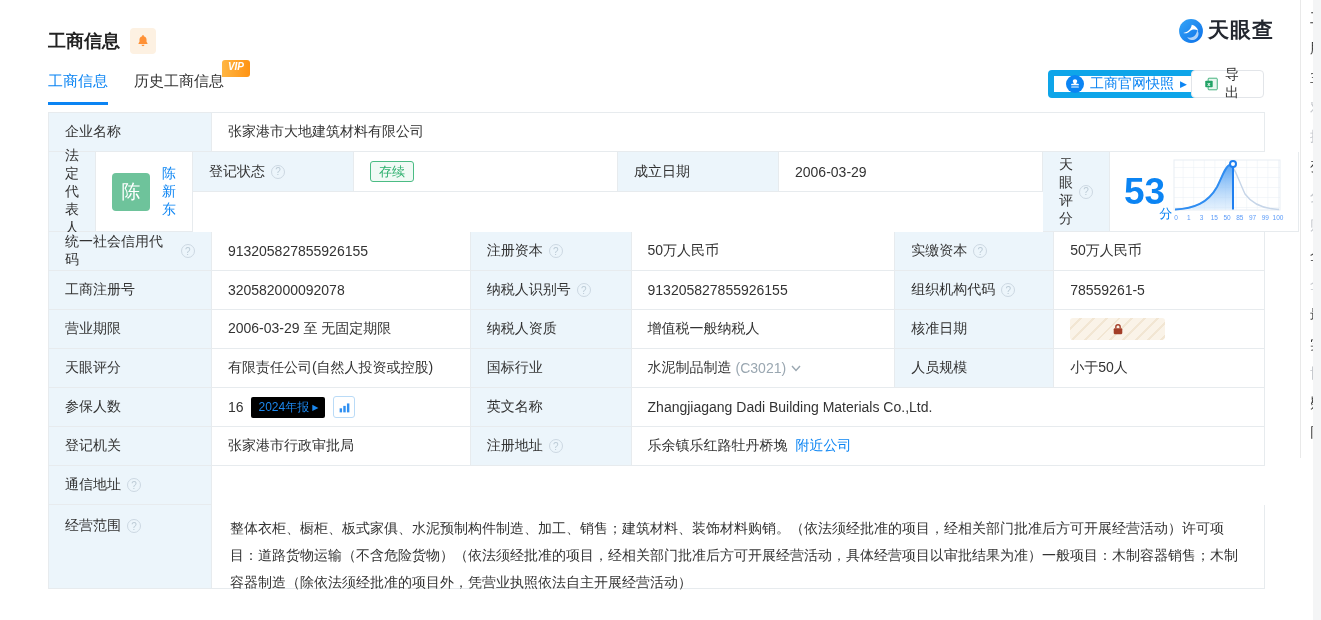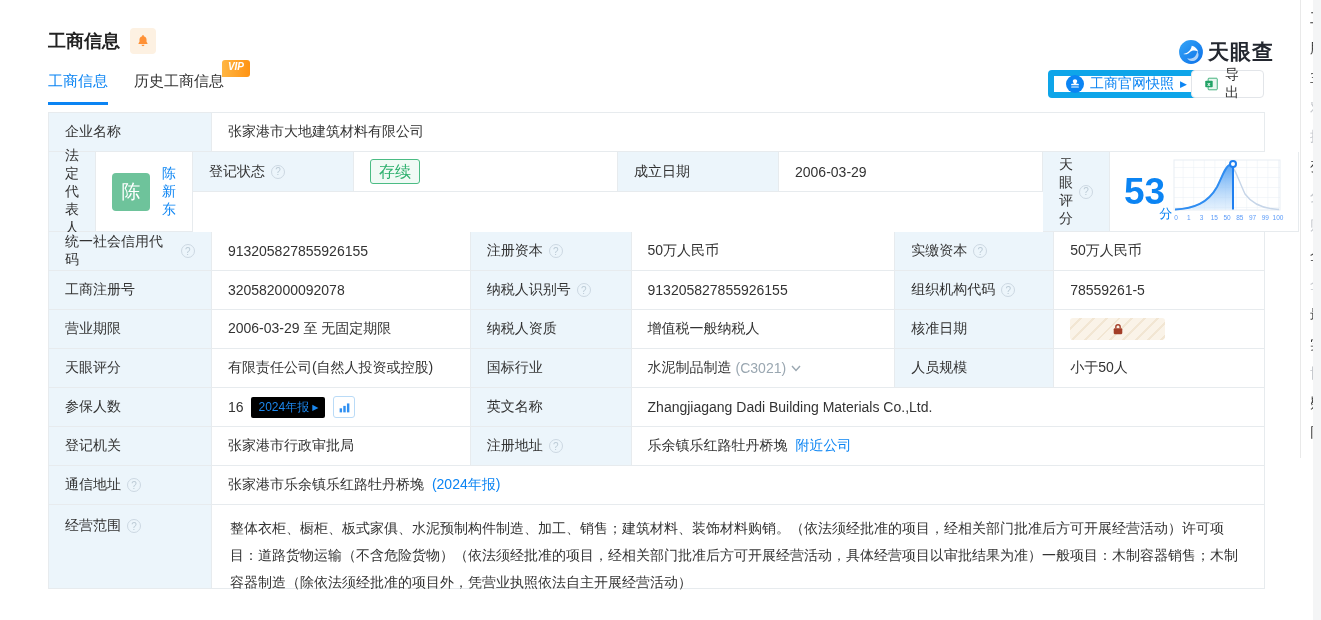--- a/index.html
+++ b/index.html
@@ -4,21 +4,21 @@
 <style>
   * { margin:0; padding:0; box-sizing:border-box; }
   html,body { width:1321px; height:620px; background:#fff; overflow:hidden; position:relative;
     font-family:"Liberation Sans","DejaVu Sans",sans-serif; color:#333; }
   .abs { position:absolute; }
 
   
   .title-row { left:48px; top:28px; display:flex; align-items:center; gap:10px; }
   .page-title { font-size:18px; font-weight:bold; color:#222; }
   .bell-wrap { width:26px; height:26px; border-radius:4px; background:#fdf1e2; display:flex; align-items:center; justify-content:center; cursor:pointer; }
-  .logo { left:1178px; top:38px; display:flex; align-items:center; gap:4px; }
+  .logo { left:1178px; top:16px; display:flex; align-items:flex-end; gap:4px; }
   .logo-text { font-size:21px; font-weight:bold; color:#23272f; letter-spacing:1px; }
 
   
   .tabs { left:48px; top:72px; display:flex; align-items:flex-start; gap:26px; }
   .tab { font-size:15px; color:#333; cursor:pointer; padding-bottom:11px; position:relative; }
   .tab.active { color:#0b84f3; border-bottom:3px solid #0b84f3; }
   .vip-badge { position:absolute; top:-12px; right:-26px; background:linear-gradient(90deg,#ffb643,#ff9312); color:#fff;
     font-size:10px; font-weight:bold; font-style:italic; padding:1px 6px 5px; border-radius:3px 3px 3px 0; }
 
   
@@ -37,21 +37,21 @@
   .w163{width:163px;} .w259{width:259px;} .w161{width:161px;} .w264{width:264px;} .w159{width:159px;} .w211{width:211px;} .w634{width:634px;} .w1054{width:1054px;}
   .stack { display:flex; }
   .help { display:inline-flex; width:14px; height:14px; border:1px solid #ccd8e2; border-radius:50%; color:#bccbd6;
     font-size:10px; align-items:center; justify-content:center; margin-left:6px; flex:none; }
   a.blue-link { color:#0b84f3; text-decoration:none; cursor:pointer; }
   .muted-gray { color:#9aa7b1; }
 
   .avatar { width:38px; height:38px; background:#6ec39b; border-radius:4px; color:#fff; font-size:19px;
     display:flex; align-items:center; justify-content:center; margin-right:12px; flex:none; }
 
-  .status-badge { border:1px solid #4bbc84; background:#f0faf5; color:#2eb06e; font-size:16px; padding:2px 8px; border-radius:3px; line-height:1.2; }
+  .status-badge { border:1px solid #4bbc84; background:#f0faf5; color:#2eb06e; font-size:13px; padding:2px 8px; border-radius:3px; line-height:1.2; }
 
   .lock-bar { width:95px; height:22px; border-radius:3px; display:flex; align-items:center; justify-content:center;
     background:repeating-linear-gradient(135deg,#faf3e8 0 7px,#f2e6d3 7px 9px); }
 
   .pill { background:#000000; color:#1c88ee; font-size:12px; padding:2px 7px; border-radius:2px; cursor:pointer; display:inline-flex; align-items:center; gap:3px; }
   .pill .arrow { font-size:8px; }
   .icon-btn { width:22px; height:22px; border:1px solid #badbf7; border-radius:3px; display:flex; align-items:center; justify-content:center; cursor:pointer; background:#fff; }
 
   
   .score-cell { gap:0; padding:0 10px 0 14px; }
@@ -282,24 +282,20 @@
       <span>乐余镇乐红路牡丹桥堍</span>
       <a class="blue-link">附近公司</a>
     </div>
   </div>
 
   <div class="trow">
     <div class="cell lcell h39 w163">
       <span>通信地址</span>
       <span class="help">?</span>
     </div>
-    <div class="cell vcell h39 w1054" style="gap:8px;">
-      <span>张家港市乐余镇乐红路牡丹桥堍</span>
-      <a class="blue-link">(2024年报)</a>
-    </div>
   </div>
 
   <div class="trow">
     <div class="cell lcell h84 w163" style="align-items:flex-start; padding-top:12px;">
       <span>经营范围</span>
       <span class="help" style="margin-top:2px;">?</span>
     </div>
     <div class="cell vcell h84 w1054 scope-cell">整体衣柜、橱柜、板式家俱、水泥预制构件制造、加工、销售；建筑材料、装饰材料购销。（依法须经批准的项目，经相关部门批准后方可开展经营活动）许可项目：道路货物运输（不含危险货物）（依法须经批准的项目，经相关部门批准后方可开展经营活动，具体经营项目以审批结果为准）一般项目：木制容器销售；木制容器制造（除依法须经批准的项目外，凭营业执照依法自主开展经营活动）</div>
   </div>
 

